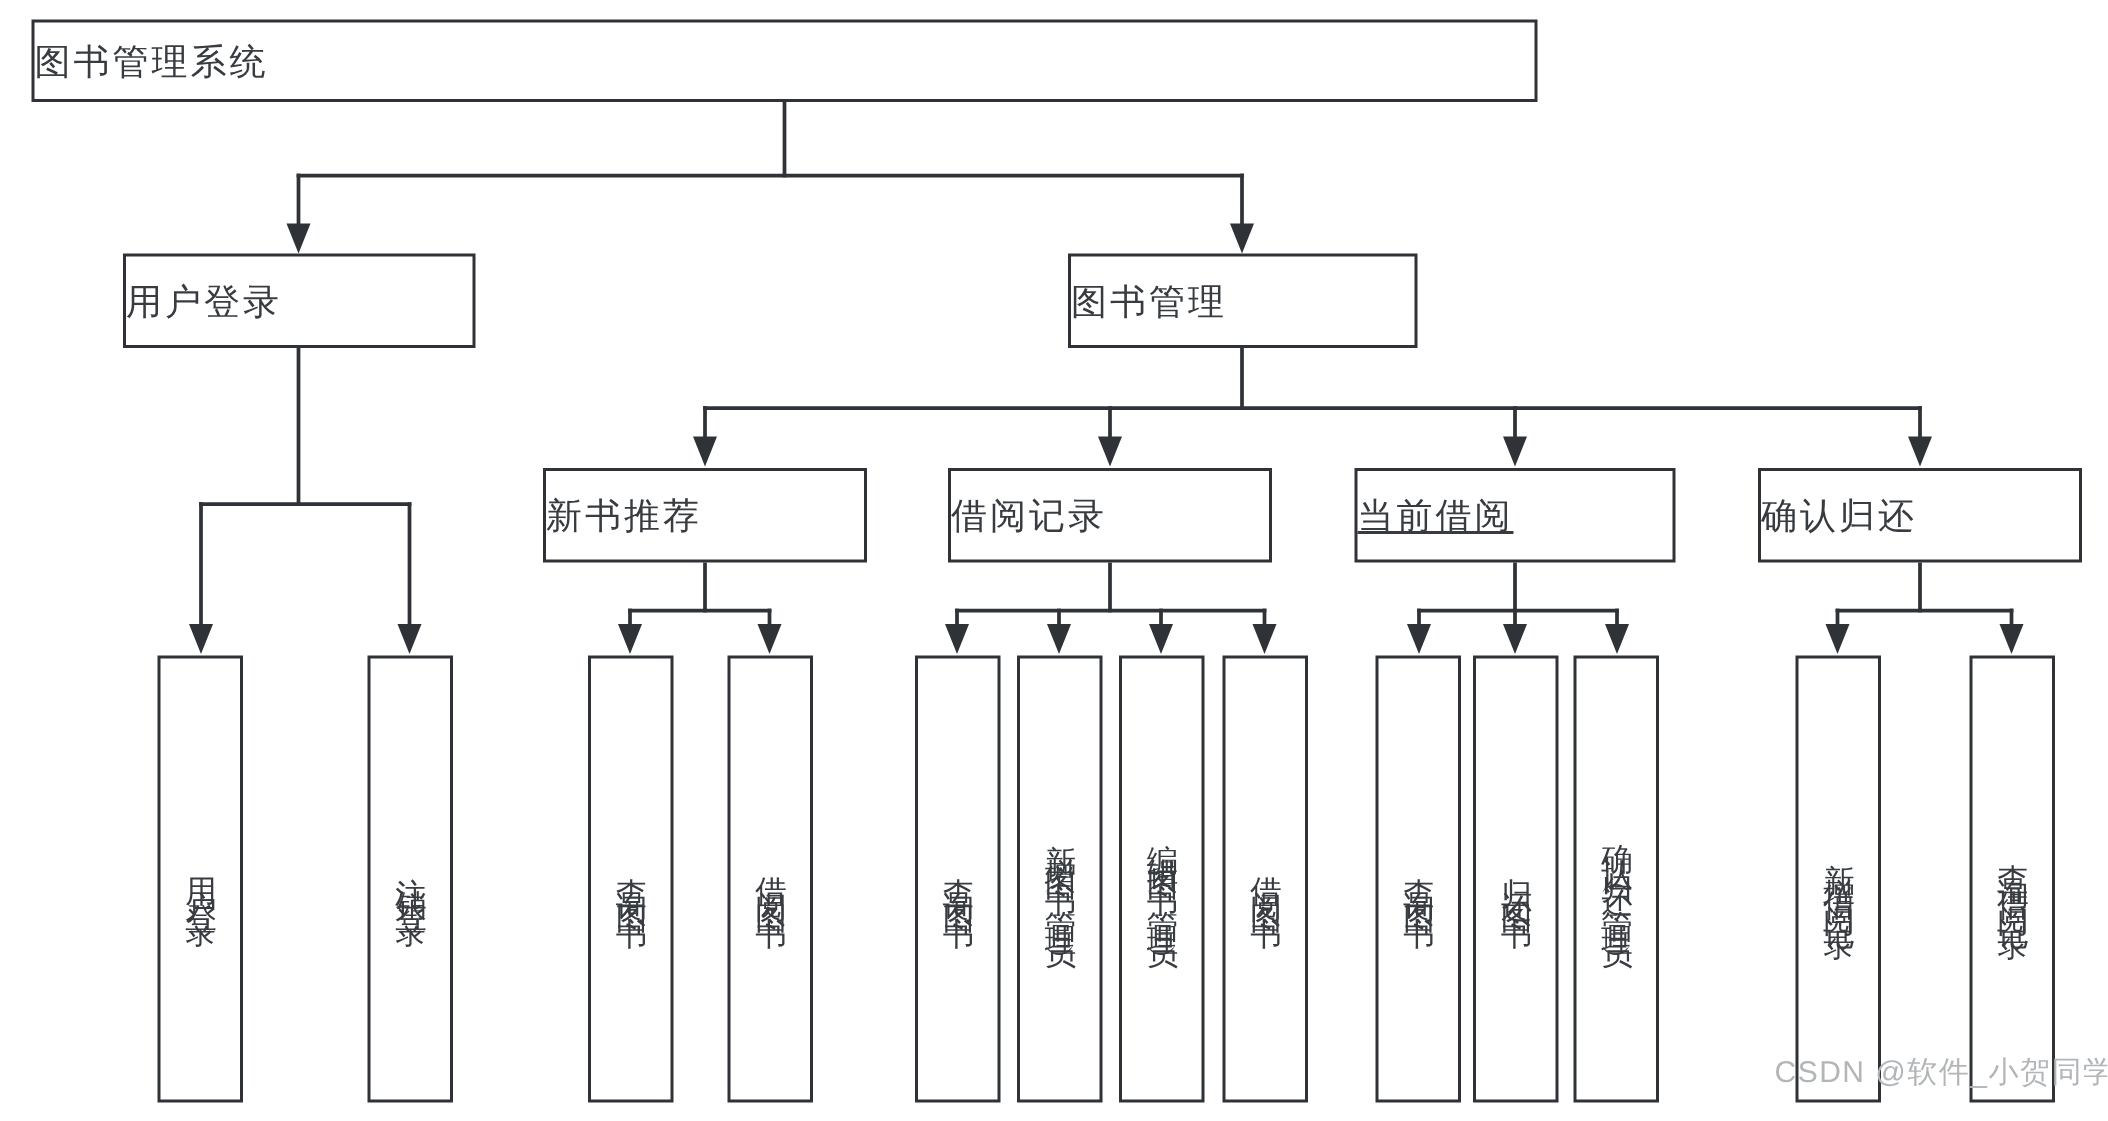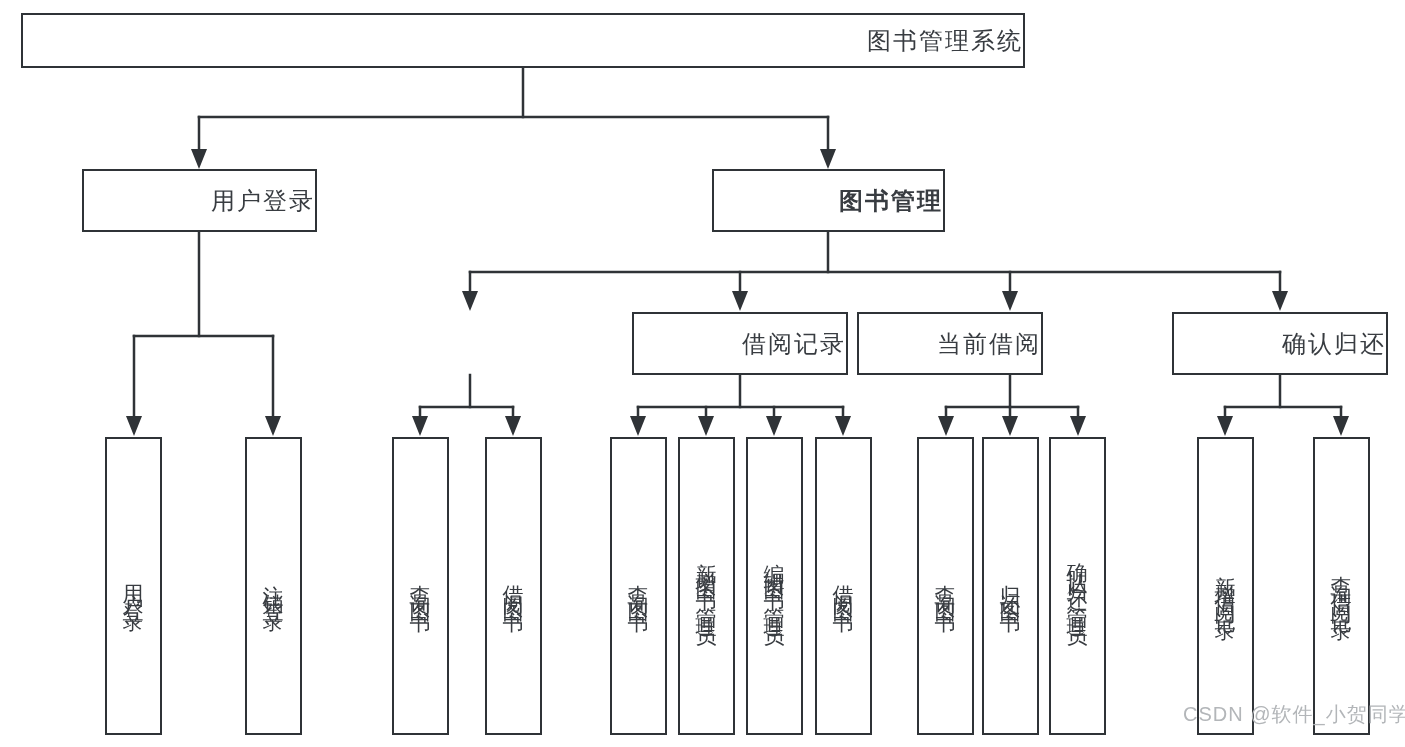--- a/index.html
+++ b/index.html
@@ -9,21 +9,21 @@
     background:#ffffff;
     font-family:"Liberation Sans","DejaVu Sans",sans-serif;
     overflow:hidden;
     color:#33373c;
   }
   #wires{position:absolute;left:0;top:0;width:1405px;height:747px;}
   .hbox{
     position:absolute;
     border:2.5px solid #2f3337;
     background:#ffffff;
-    display:flex;align-items:center;justify-content:flex-end;
+    display:flex;align-items:center;justify-content:flex-start;
     font-size:24px;letter-spacing:2px;color:#383c41;
     box-sizing:border-box;
   }
   .root{left:21px;top:13px;width:1004px;height:55px;}
   .lvl2{top:169px;height:63px;}
   .lvl3{top:312px;height:63px;}
   .vbox{
     position:absolute;
     top:437px;width:57px;height:298px;
     border:2.5px solid #2f3337;
@@ -126,28 +126,31 @@
     </g>
   </svg>
 
   <div class="hbox root">
     <span>图书管理系统</span>
   </div>
 
   <div class="hbox lvl2" style="left:82px;width:235px;">
     <span>用户登录</span>
   </div>
-  <div class="hbox lvl2" style="left:712px;width:233px;font-weight:bold;">
+  <div class="hbox lvl2" style="left:712px;width:233px;">
     <span>图书管理</span>
   </div>
 
+  <div class="hbox lvl3" style="left:362px;width:216px;">
+    <span>新书推荐</span>
+  </div>
   <div class="hbox lvl3" style="left:632px;width:216px;">
     <span>借阅记录</span>
   </div>
-  <div class="hbox lvl3" style="left:857px;width:186px;">
+  <div class="hbox lvl3" style="left:903px;width:214px;text-decoration:underline;">
     <span>当前借阅</span>
   </div>
   <div class="hbox lvl3" style="left:1172px;width:216px;">
     <span>确认归还</span>
   </div>
 
   <div class="vbox" style="left:105px;">
     <span class="vtext">用户登录</span>
   </div>
   <div class="vbox" style="left:245px;">

